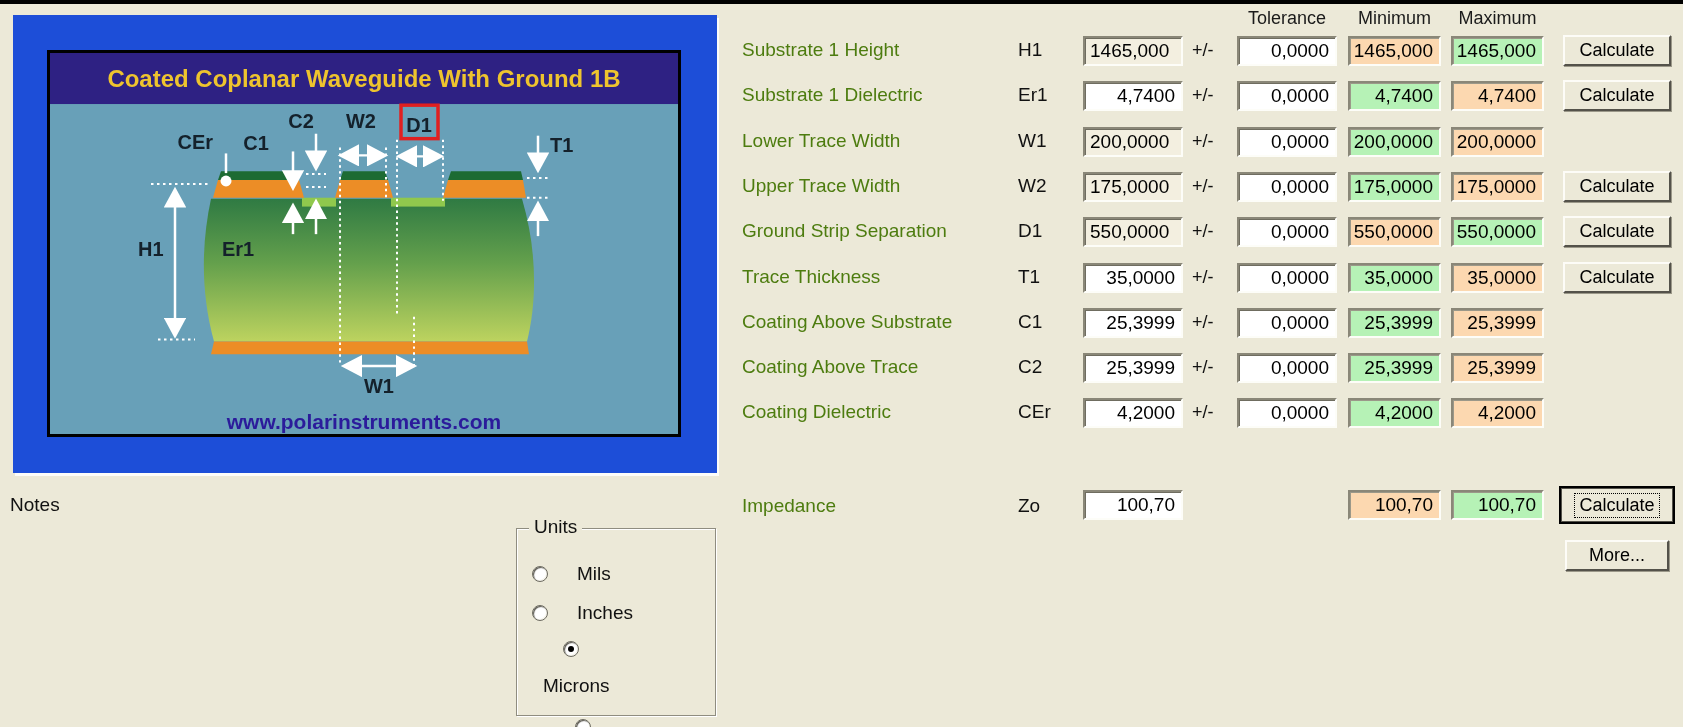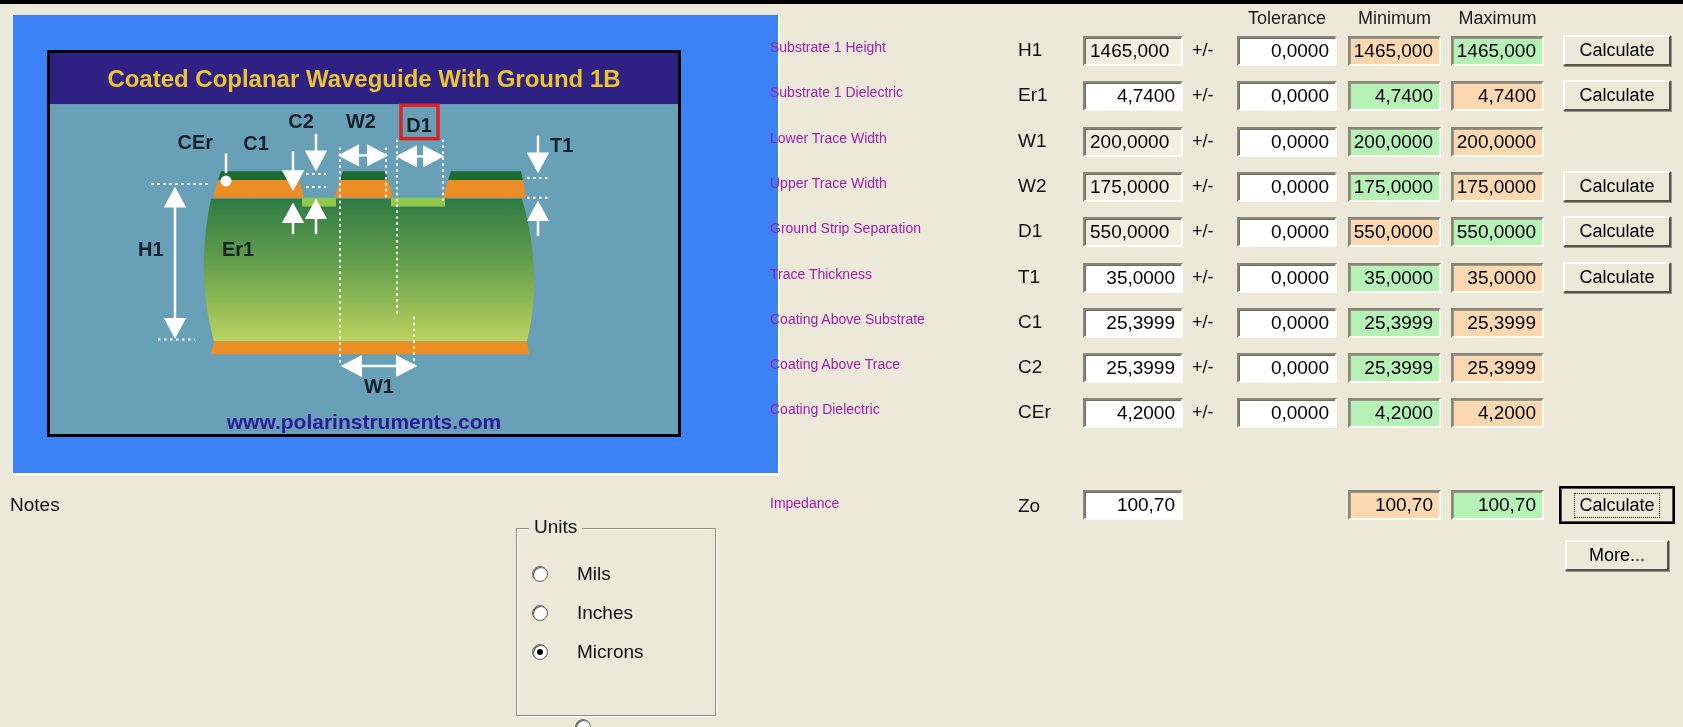--- a/index.html
+++ b/index.html
@@ -10,26 +10,26 @@
     position:relative;
     overflow:hidden;
     color:#000;
   }
   #stage { position:absolute; inset:0; }
   .abs { position:absolute; }
 
   #top-strip { left:0; top:0; width:1683px; height:4px; background:#000; }
 
   
-  #diagram-frame { left:13px; top:15px; width:765px; height:458px; background:#3b82f6; box-shadow:2px 3px 0 rgba(255,255,255,.85); }
+  #diagram-frame { left:13px; top:15px; width:704px; height:458px; background:#1d4ed8; box-shadow:2px 3px 0 rgba(255,255,255,.85); }
   #diagram-panel { left:34px; top:35px; border:3px solid #000; background:#68a0b8; line-height:0; }
 
   
   .col-header { font-size:18px; color:#1a1a1a; text-align:center; }
-  .row-label { font-size:14px; color:#a21caf; white-space:nowrap;margin-left:28px; }
+  .row-label { font-size:19px; color:#4d7c0f; white-space:nowrap; }
   .row-symbol { font-size:19px; color:#111; }
   .pm { font-size:18px; color:#111; }
 
   .field {
     font-family:"Liberation Sans", sans-serif;
     font-size:19px;
     background:#fff;
     border:2px solid;
     border-color:#8a8778 #fdfdf8 #fdfdf8 #8a8778;
     box-shadow:inset 1px 1px 0 #6f6d60;
@@ -278,21 +278,21 @@
   <div id="units-legend" class="abs" style="left:529px;top:516px;">Units</div>
   <div id="units-options">
       <div class="radio-row" style="position:absolute;top:563px;">
         <span class="radio-circle"></span>
         <span class="radio-label">Mils</span>
       </div>
       <div class="radio-row" style="position:absolute;top:602px;">
         <span class="radio-circle"></span>
         <span class="radio-label">Inches</span>
       </div>
-      <div class="radio-row" style="position:absolute;top:641px;">
+      <div class="radio-row" style="position:absolute;top:641px;flex-direction:column;">
         <span class="radio-circle checked"></span>
         <span class="radio-label">Microns</span>
       </div>
       <div class="radio-row" style="position:absolute;top:719px;flex-direction:column;">
         <span class="radio-circle"></span>
         <span class="radio-label">Millimetres</span>
       </div>
     </div>
 
 </div>

